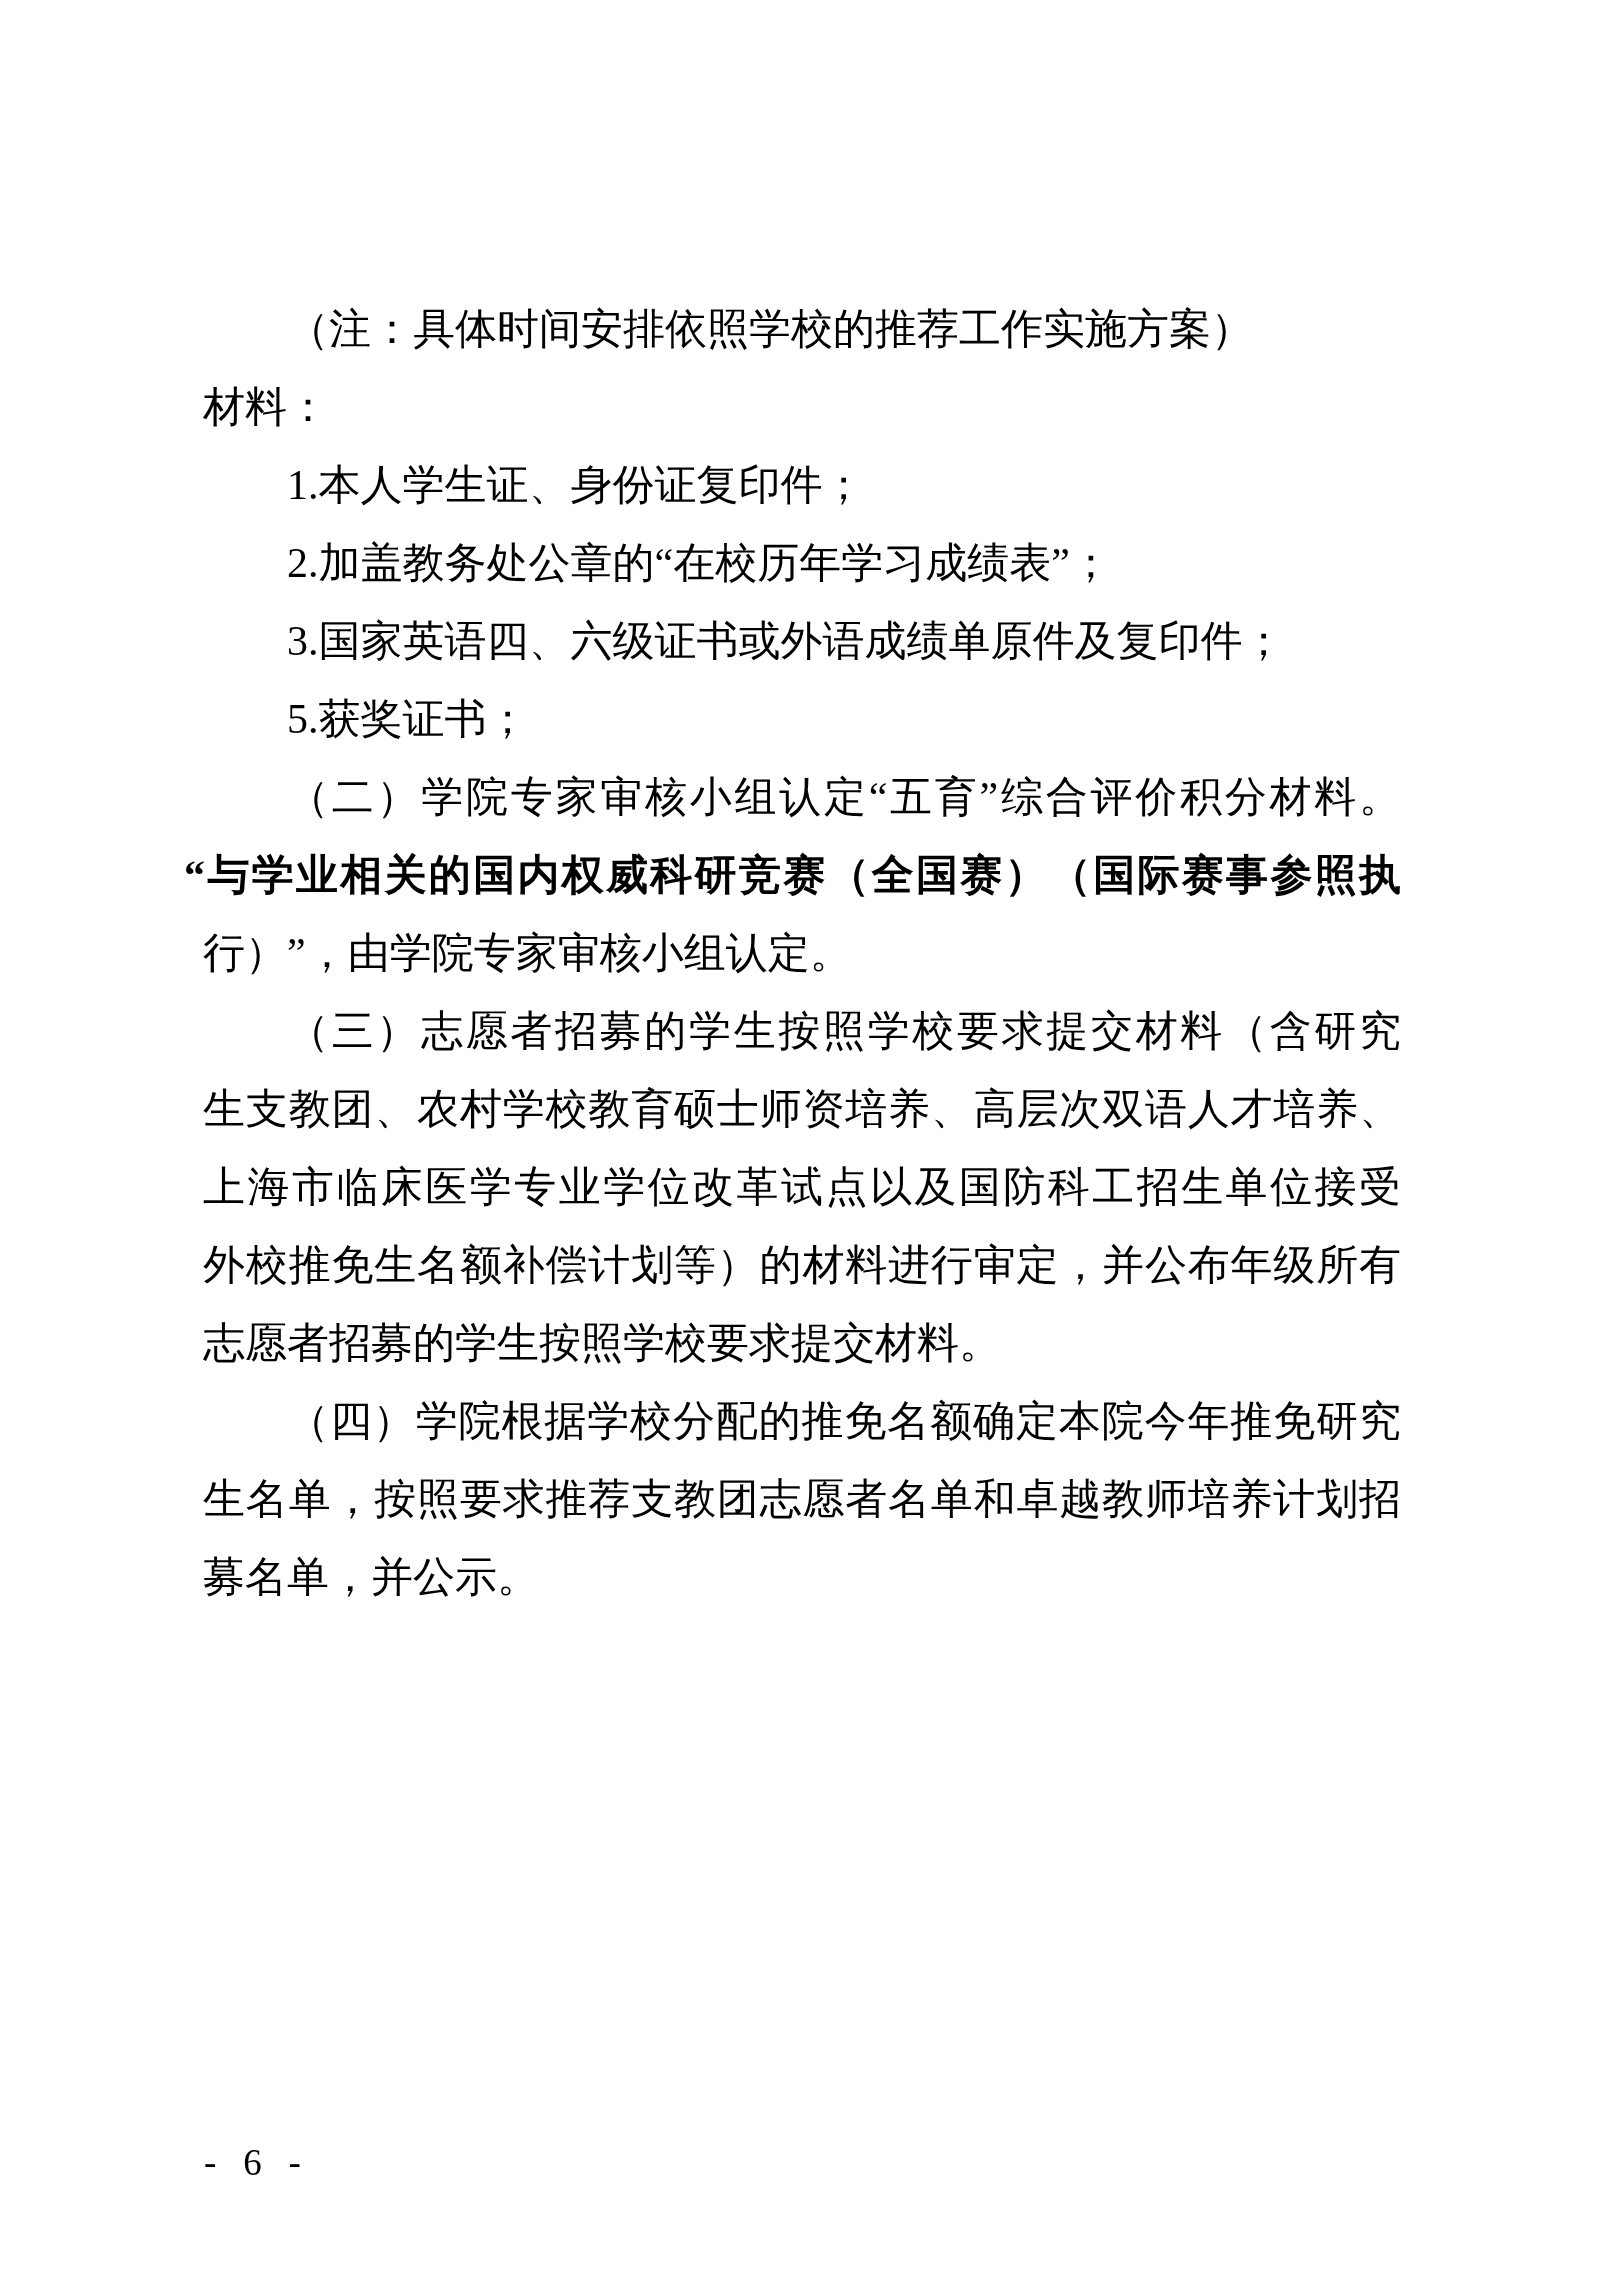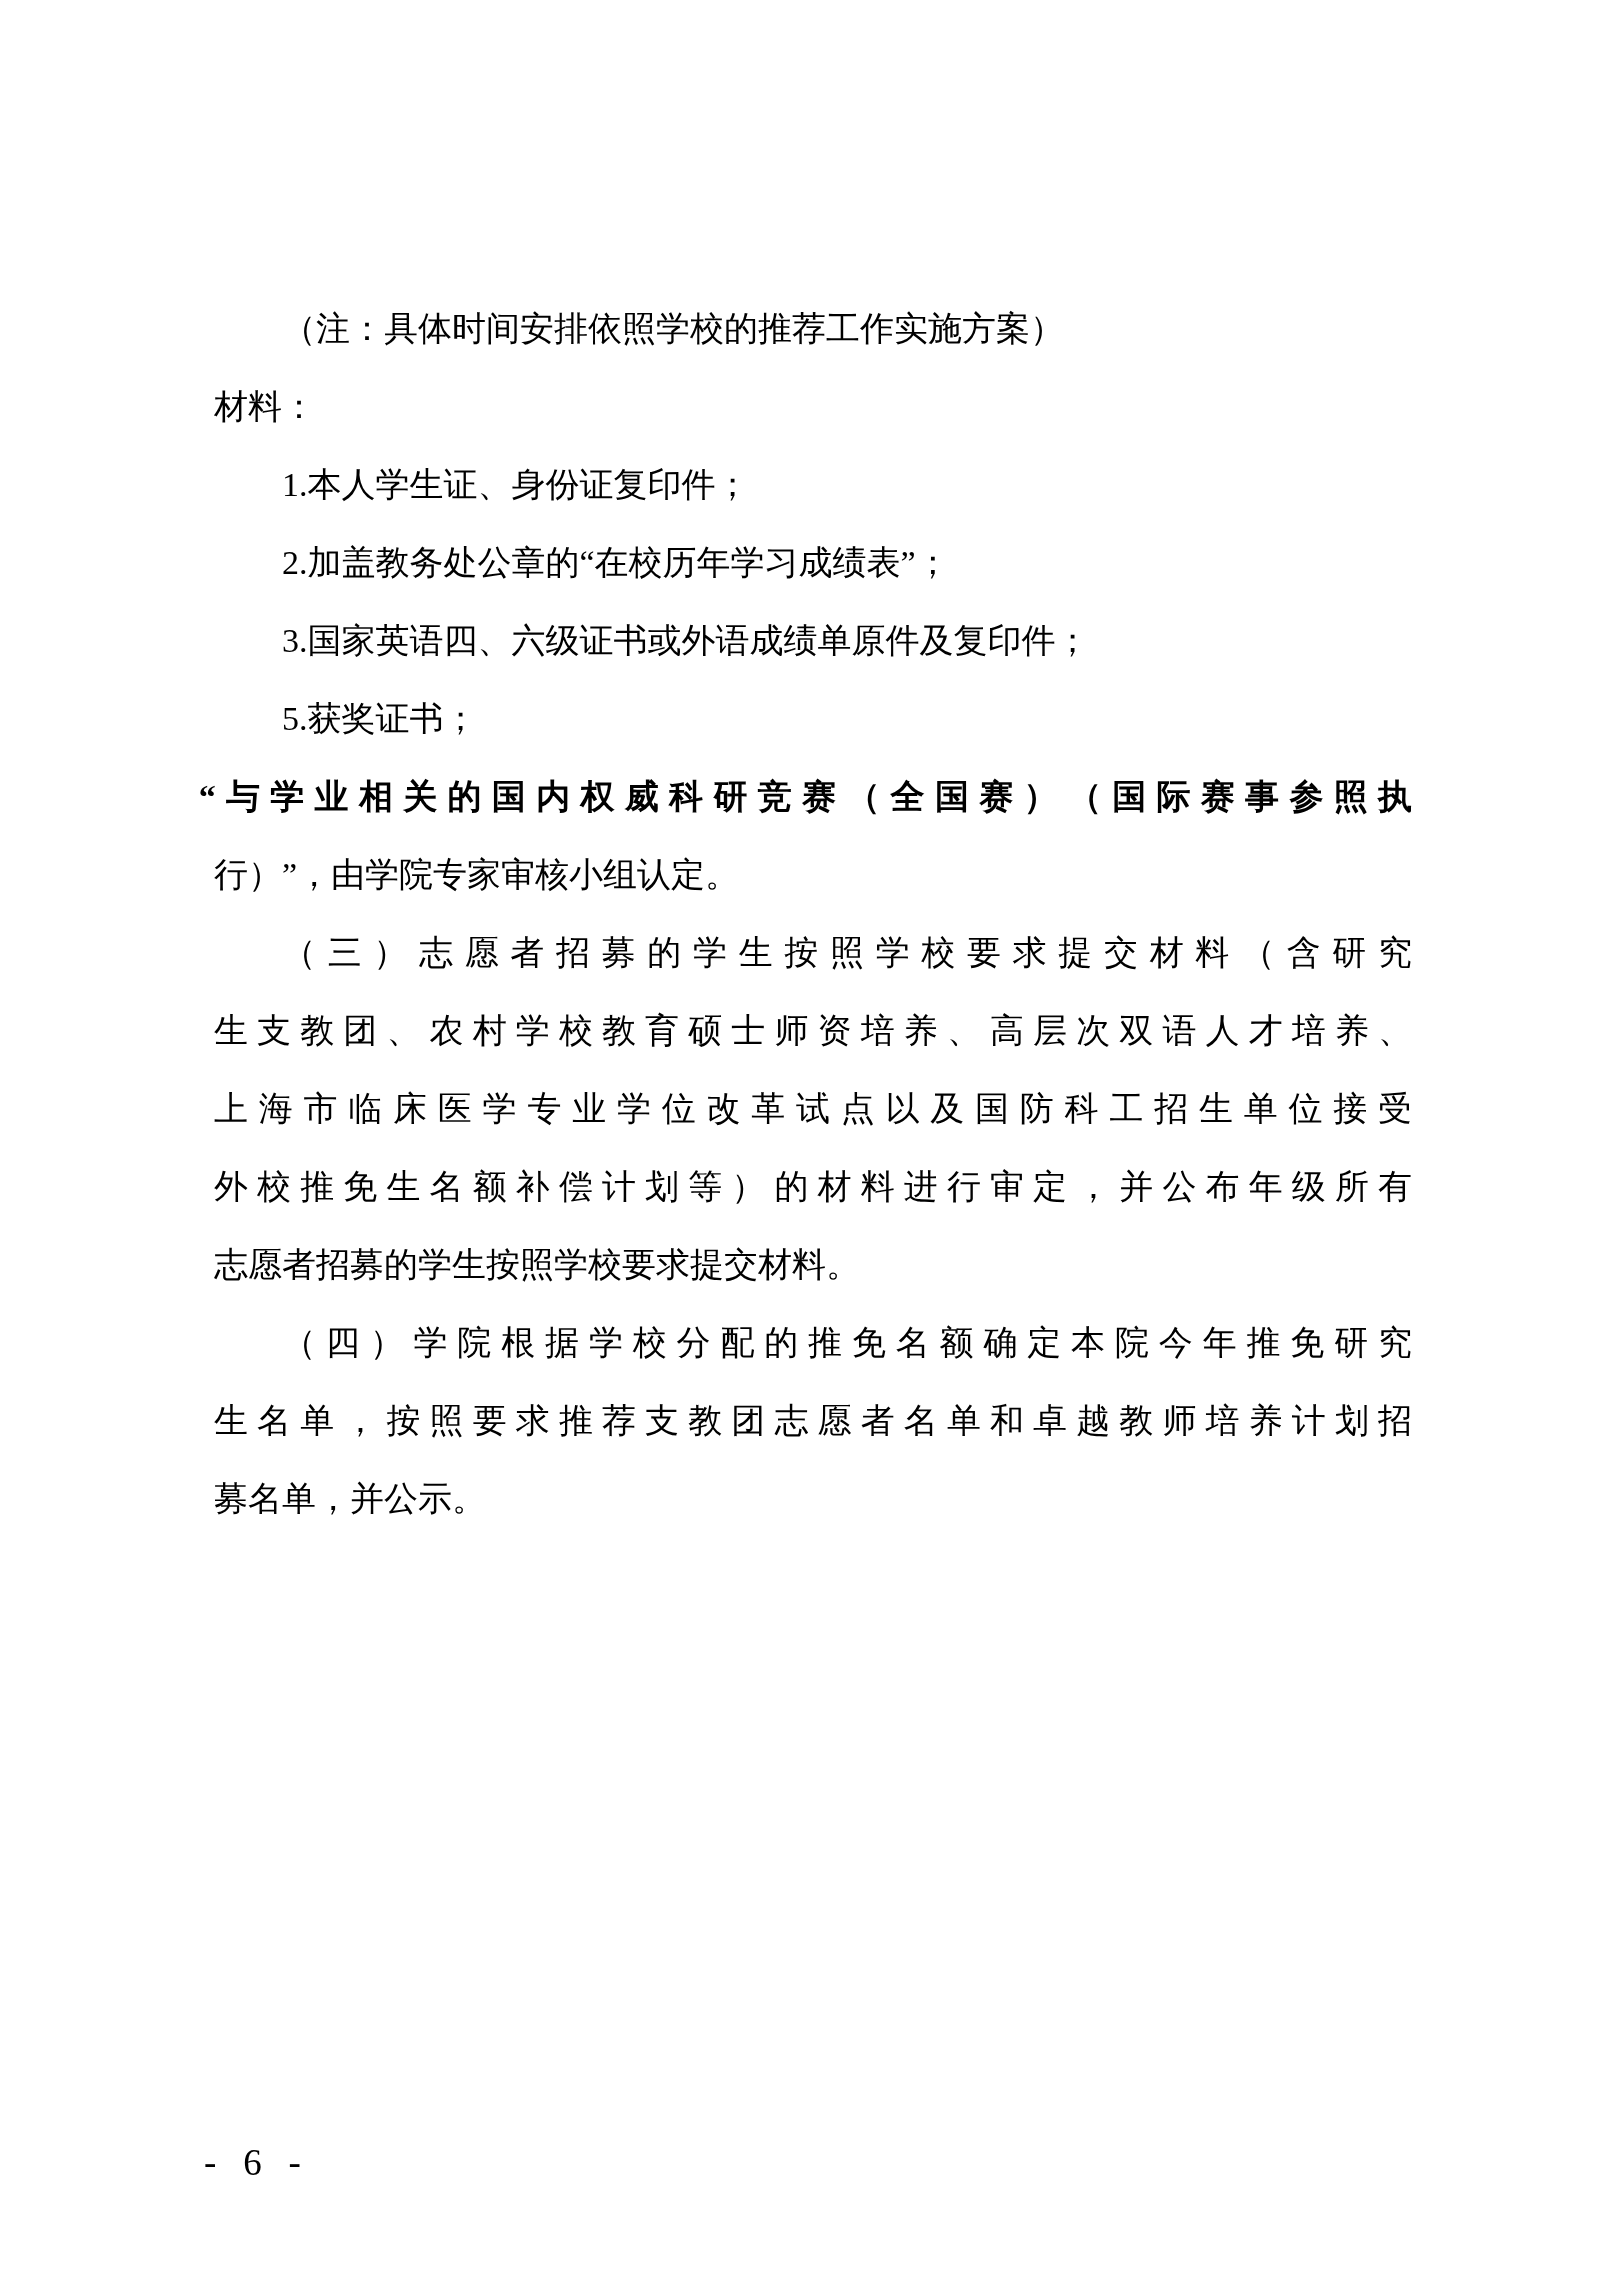--- a/index.html
+++ b/index.html
@@ -12,24 +12,24 @@
     width: 1621px;
     height: 2293px;
     margin: 0 auto;
     background: #ffffff;
     overflow: hidden;
     font-family: "Liberation Serif", "DejaVu Serif", serif;
     color: #000000;
   }
   .content {
     position: absolute;
-    left: 214px;
+    left: 203px;
     top: 290px;
     width: 1198px;
-    font-size: 34px;
+    font-size: 42px;
     line-height: 78px;
   }
   .paragraph {
     margin: 0;
     padding: 0;
   }
   .line {
     height: 78px;
     line-height: 78px;
     text-align: left;
@@ -77,20 +77,21 @@
       <div class="paragraph">
         <div class="line indent">2.加盖教务处公章的“在校历年学习成绩表”；</div>
       </div>
       <div class="paragraph">
         <div class="line indent">3.国家英语四、六级证书或外语成绩单原件及复印件；</div>
       </div>
       <div class="paragraph">
         <div class="line indent">5.获奖证书；</div>
       </div>
       <div class="paragraph">
+        <div class="line indent fill">（二）学院专家审核小组认定“五育”综合评价积分材料。</div>
         <div class="line fill hang">“与学业相关的国内权威科研竞赛（全国赛）（国际赛事参照执</div>
         <div class="line">行）”，由学院专家审核小组认定。</div>
       </div>
       <div class="paragraph">
         <div class="line indent fill">（三）志愿者招募的学生按照学校要求提交材料（含研究</div>
         <div class="line fill">生支教团、农村学校教育硕士师资培养、高层次双语人才培养、</div>
         <div class="line fill">上海市临床医学专业学位改革试点以及国防科工招生单位接受</div>
         <div class="line fill">外校推免生名额补偿计划等）的材料进行审定，并公布年级所有</div>
         <div class="line">志愿者招募的学生按照学校要求提交材料。</div>
       </div>

